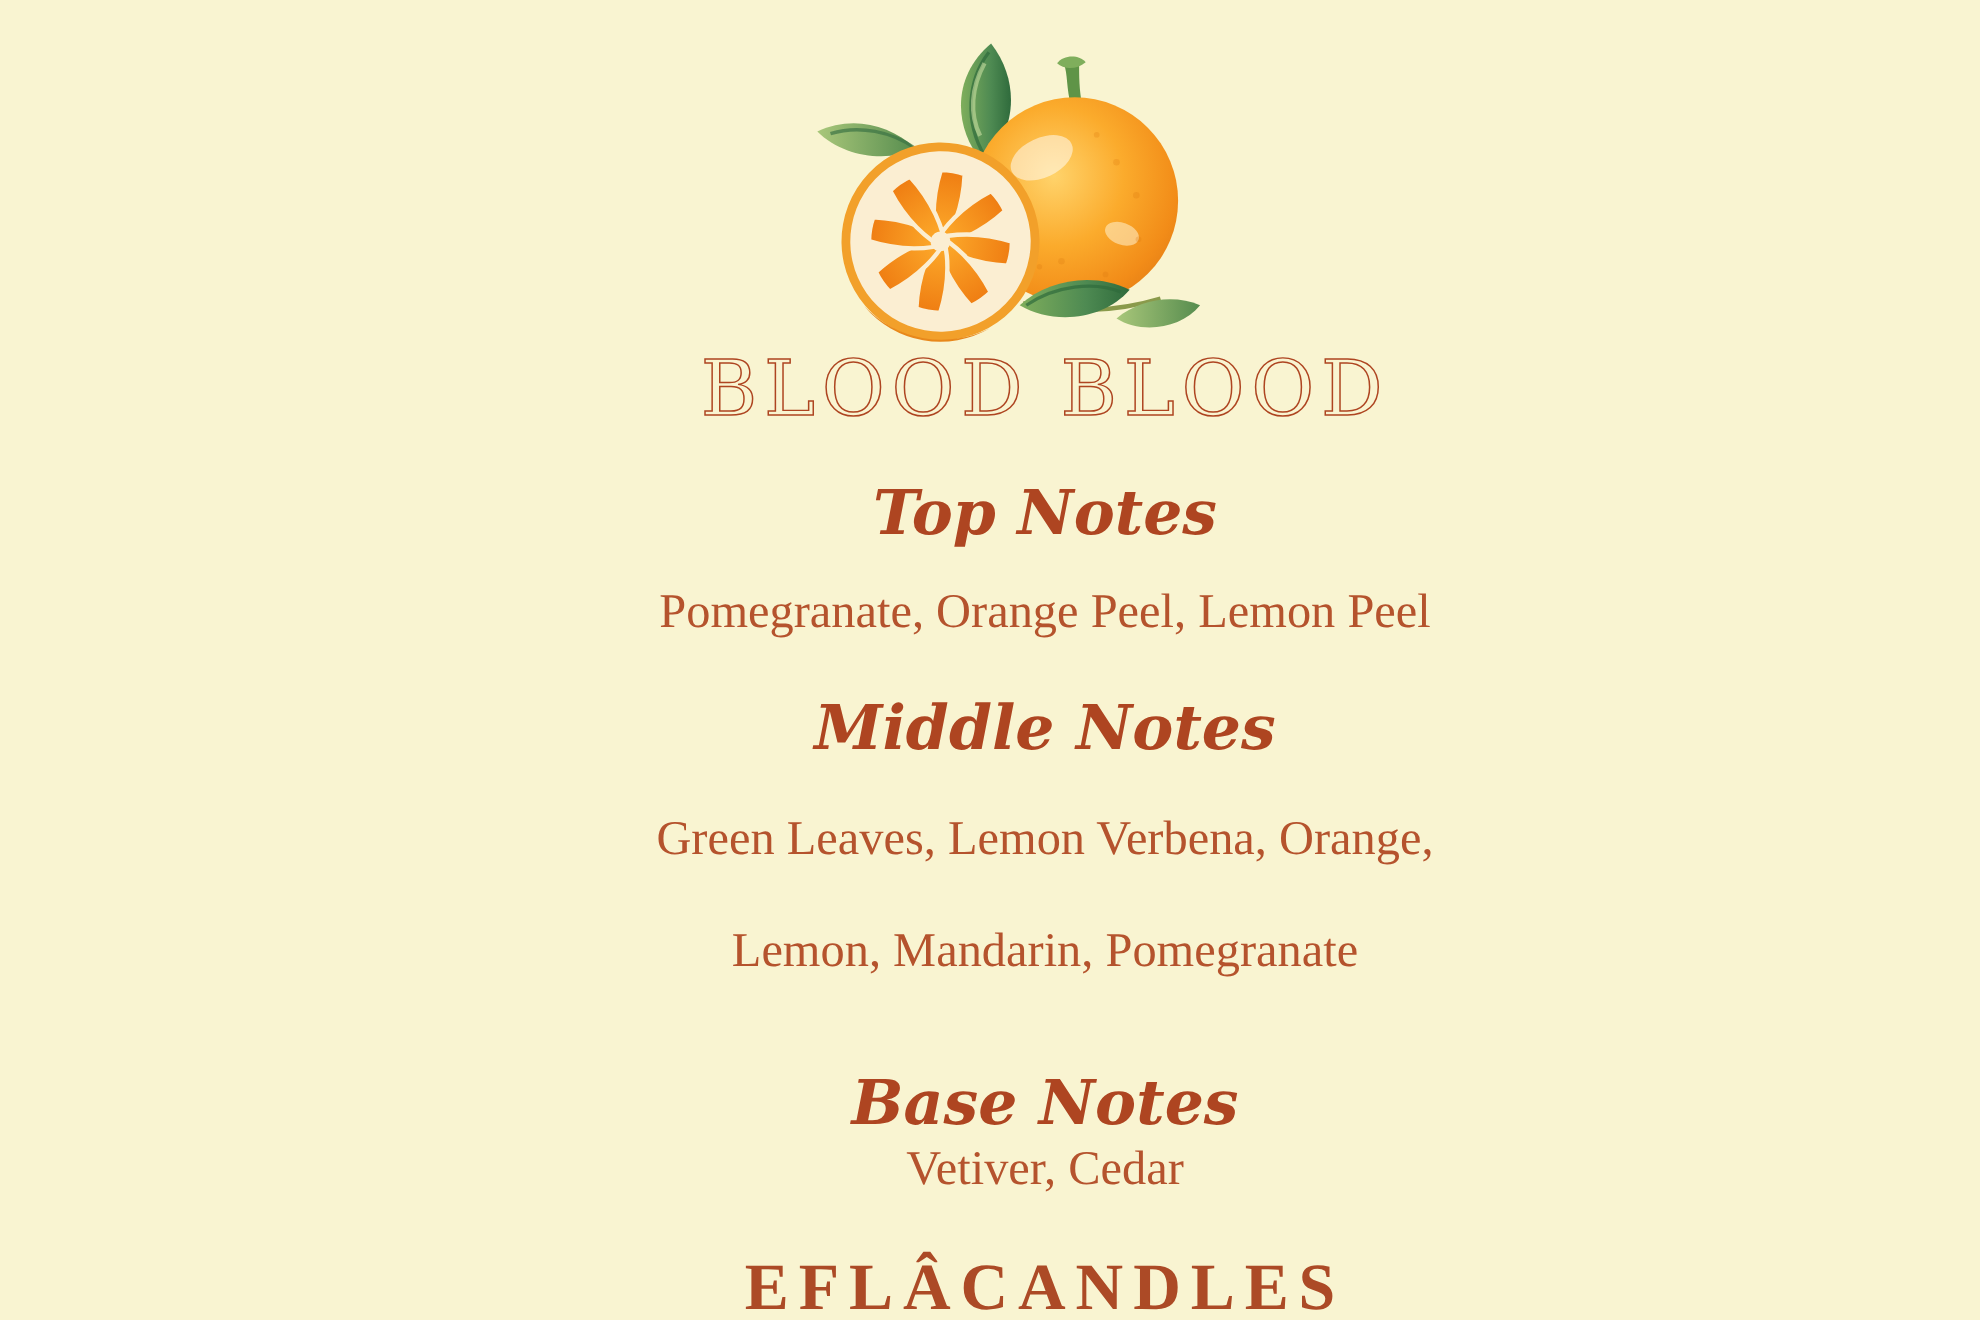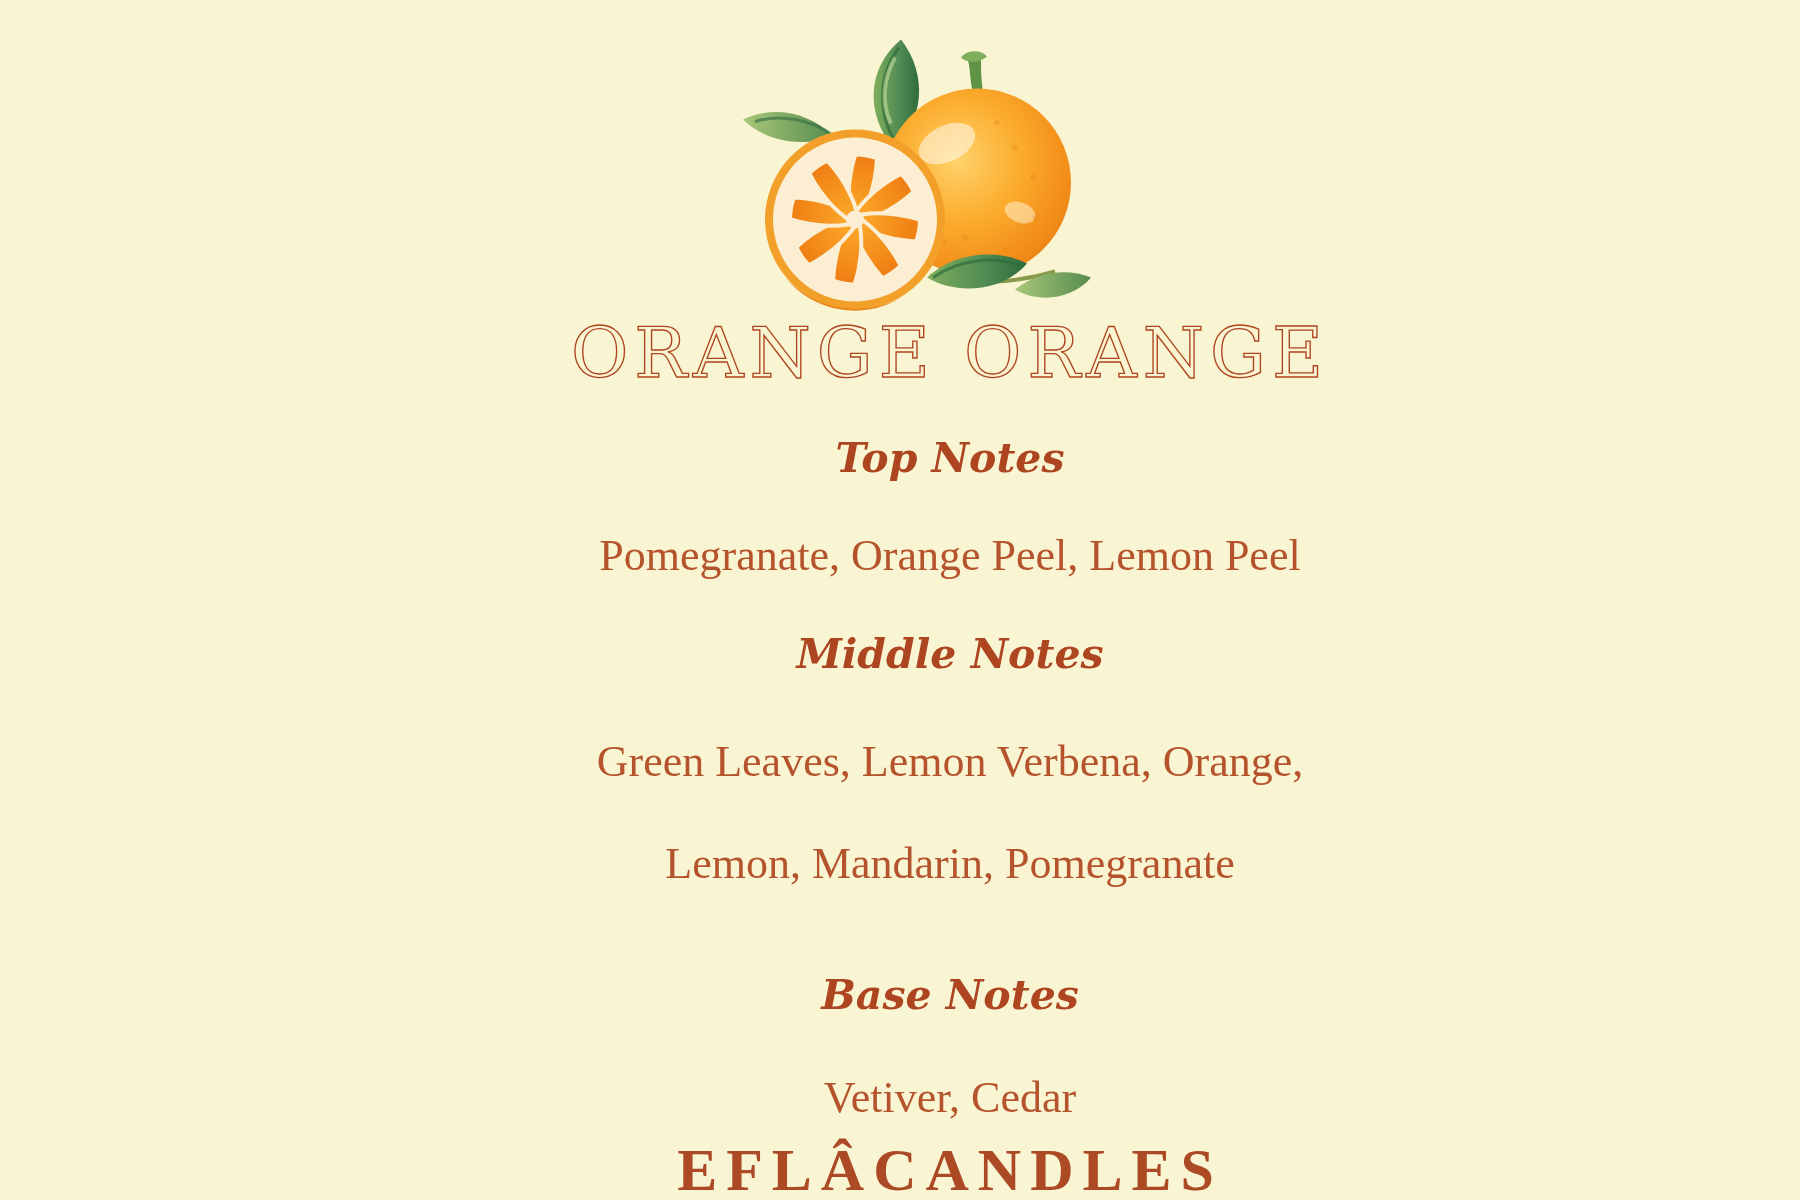--- a/index.html
+++ b/index.html
@@ -45,39 +45,39 @@
   @supports (-webkit-text-stroke: 1px black){
     .title{
       color:transparent;
       -webkit-text-stroke:1.35px var(--accent);
     }
   }
   .notes-heading{
     font-family:"DejaVu Serif", serif;
     font-style:italic;
     font-weight:bold;
-    font-size:41px;
+    font-size:56px;
     line-height:1.1;
     color:var(--accent);
     white-space:nowrap;
   }
   .notes-line{
     font-family:"Liberation Serif", serif;
     font-size:44px;
     line-height:1.1;
     color:var(--body);
     white-space:nowrap;
   }
   .h-top{top:436px;}
   .l-top{top:532px;}
   .h-mid{top:632px;}
   .l-mid1{top:738px;}
   .l-mid2{top:840px;}
   .h-base{top:932px;margin-top:41px;}
-  .l-base{top:1038px;margin-top:36px;}
+  .l-base{top:1038px;}
   .brand{
     top:1136px;
     font-family:"Liberation Serif", serif;
     font-size:60px;
     font-weight:bold;
     letter-spacing:9px;
     color:var(--brand);
     white-space:nowrap;
   }
 </style>
@@ -177,21 +177,21 @@
       <g>
         <path d="M212 250 C 238 226, 280 220, 312 236 C 288 264, 242 268, 212 250 Z" fill="url(#leafg)"></path>
         <path d="M218 250 C 244 232, 280 228, 304 238" stroke="#2f6b3c" stroke-width="3" fill="none" opacity="0.7"></path>
       </g>
       <g>
         <path d="M300 262 C 322 244, 352 240, 376 250 C 358 272, 322 276, 300 262 Z" fill="url(#leafg2)"></path>
       </g>
     </svg>
   </figure>
 
-  <h1 class="title">ORANGE ORANGE</h1>
+  <h1 class="title">BLOOD BLOOD</h1>
 
   <h2 class="notes-heading h-top">Top Notes</h2>
   <p class="notes-line l-top">Pomegranate, Orange Peel, Lemon Peel</p>
 
   <h2 class="notes-heading h-mid">Middle Notes</h2>
   <p class="notes-line l-mid2">Lemon, Mandarin, Pomegranate</p>
   <p class="notes-line l-mid1">Green Leaves, Lemon Verbena, Orange,</p>
 
   <h2 class="notes-heading h-base">Base Notes</h2>
   <p class="notes-line l-base">Vetiver, Cedar</p>

